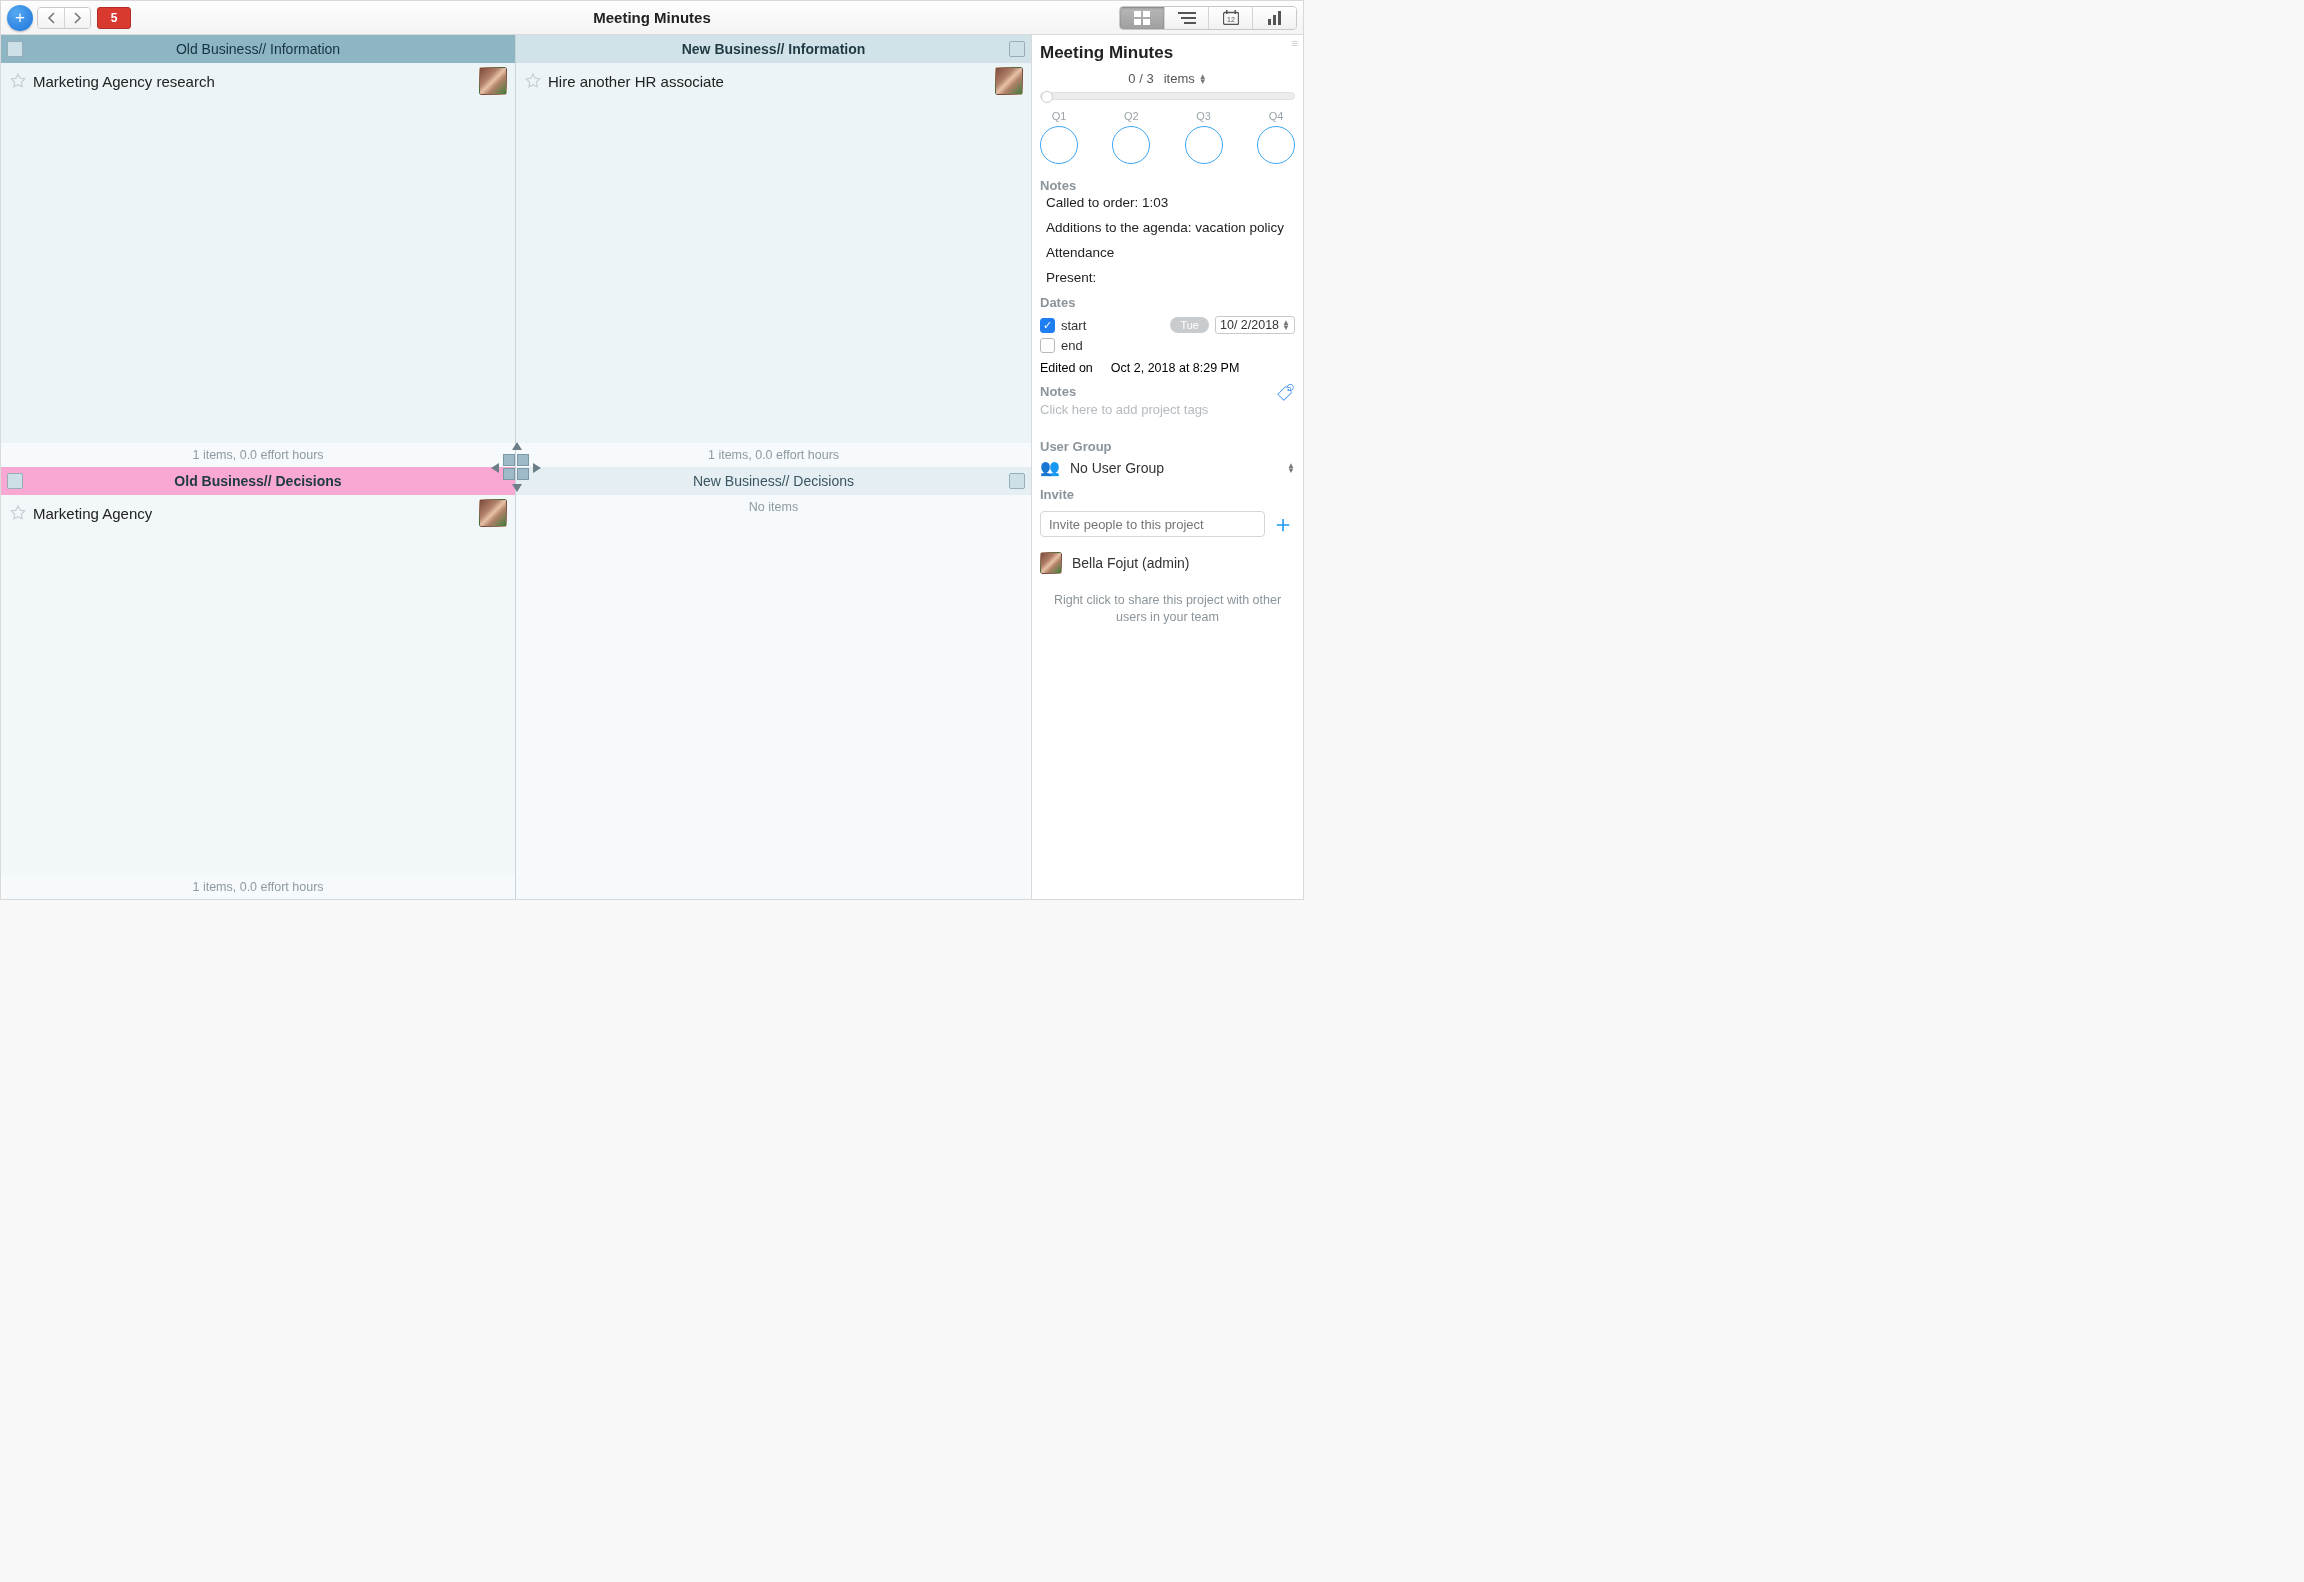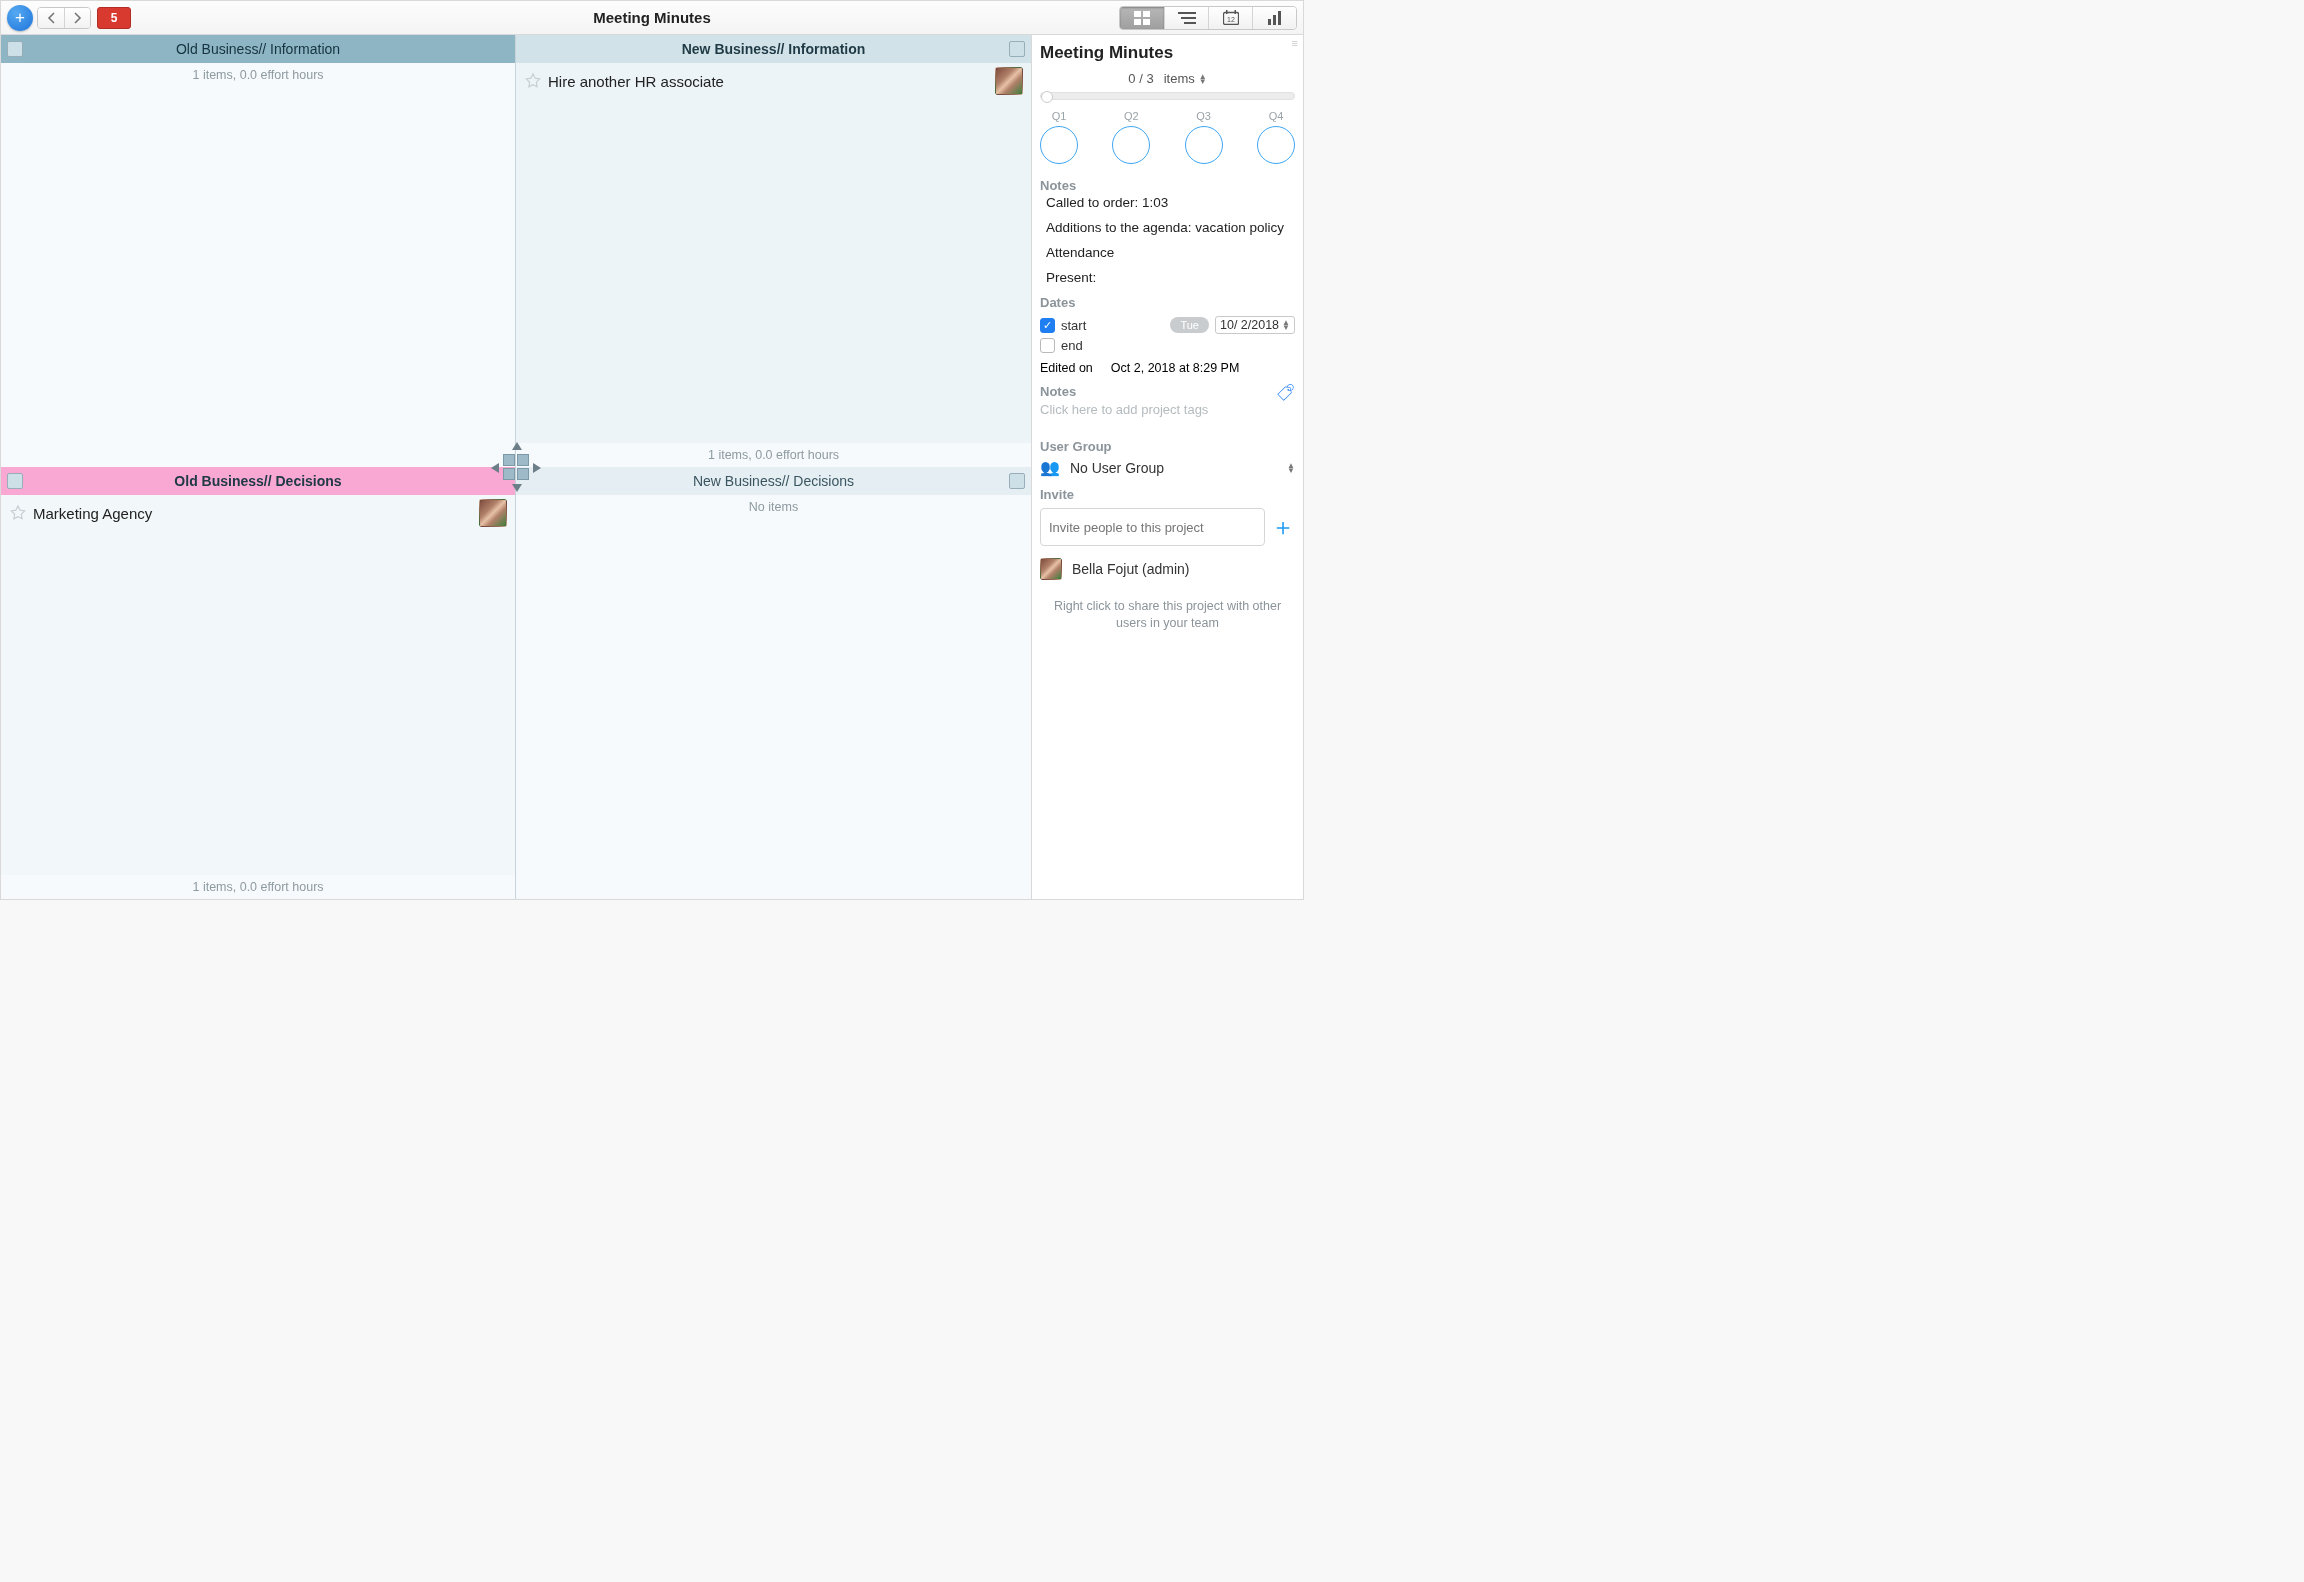--- a/index.html
+++ b/index.html
@@ -244,21 +244,21 @@
   .mac-check.checked{background:#1f7ef1;border-color:#1f7ef1;color:#fff;}
   .day-pill{background:#c9cccf;color:#fff;font-size:11px;padding:2px 10px;border-radius:10px;}
   .date-input{border:1px solid #c9c9c9;border-radius:3px;padding:1px 4px;font-size:12.5px;background:#fff;display:flex;align-items:center;gap:3px;}
   .edited-row{display:flex;gap:18px;font-size:12.5px;color:#000000;margin-top:8px;}
   .tags-row{display:flex;align-items:center;justify-content:space-between;margin-top:8px;}
   .tags-placeholder{color:#b4bbbf;font-size:13px;}
   .tag-icon{color:#1f7ef1;font-size:16px;transform:rotate(90deg);}
   .ug-row{display:flex;align-items:center;gap:10px;font-size:14px;margin-top:2px;}
   .ug-icon{color:#b9c0c4;font-size:16px;}
   .invite-row{display:flex;align-items:center;gap:6px;margin-top:4px;}
-  .invite-input{flex:1;border:1px solid #d6d6d6;border-radius:4px;height:38px;padding:0 8px;font-size:13px;color:#15803d;background:#fff;}
+  .invite-input{flex:1;border:1px solid #d6d6d6;border-radius:4px;height:26px;padding:0 8px;font-size:13px;color:#15803d;background:#fff;}
   .plus-btn{color:#1f9bf2;font-size:24px;font-weight:300;cursor:pointer;border:none;background:none;}
   .member-row{display:flex;align-items:center;gap:10px;margin-top:12px;font-size:14px;}
   .member-row .avatar{width:22px;height:22px;}
   .share-hint{color:#8b949a;font-size:12.5px;text-align:center;margin-top:18px;line-height:1.35;}
 
   svg{display:block;}
 </style>
 </head>
 <body>
 
@@ -313,20 +313,31 @@
 </div>
 
 <div class="body">
 
   <div class="grid">
 
     <div class="quadrant">
       <div class="quad-header left-h">
         <span class="quad-checkbox"></span>
         <span>Old Business// Information</span>
+      </div>
+      <div class="quad-body">
+        <div class="item-row">
+          <span class="star">
+            <svg viewBox="0 0 24 24" width="18" height="18">
+                <path fill="none" stroke="currentColor" stroke-width="1.6" d="M12 2.6l2.76 5.6 6.18.9-4.47 4.36 1.06 6.15L12 16.9l-5.53 2.9 1.06-6.15L3.06 9.1l6.18-.9L12 2.6z"></path>
+              </svg>
+          </span>
+          <span class="item-title">Marketing Agency research</span>
+          <span class="avatar"></span>
+        </div>
       </div>
       <div class="quad-footer">1 items, 0.0 effort hours</div>
     </div>
 
     <div class="quadrant">
       <div class="quad-header right-h-top">
         <span>New Business// Information</span>
         <span class="quad-checkbox"></span>
       </div>
       <div class="quad-body">

